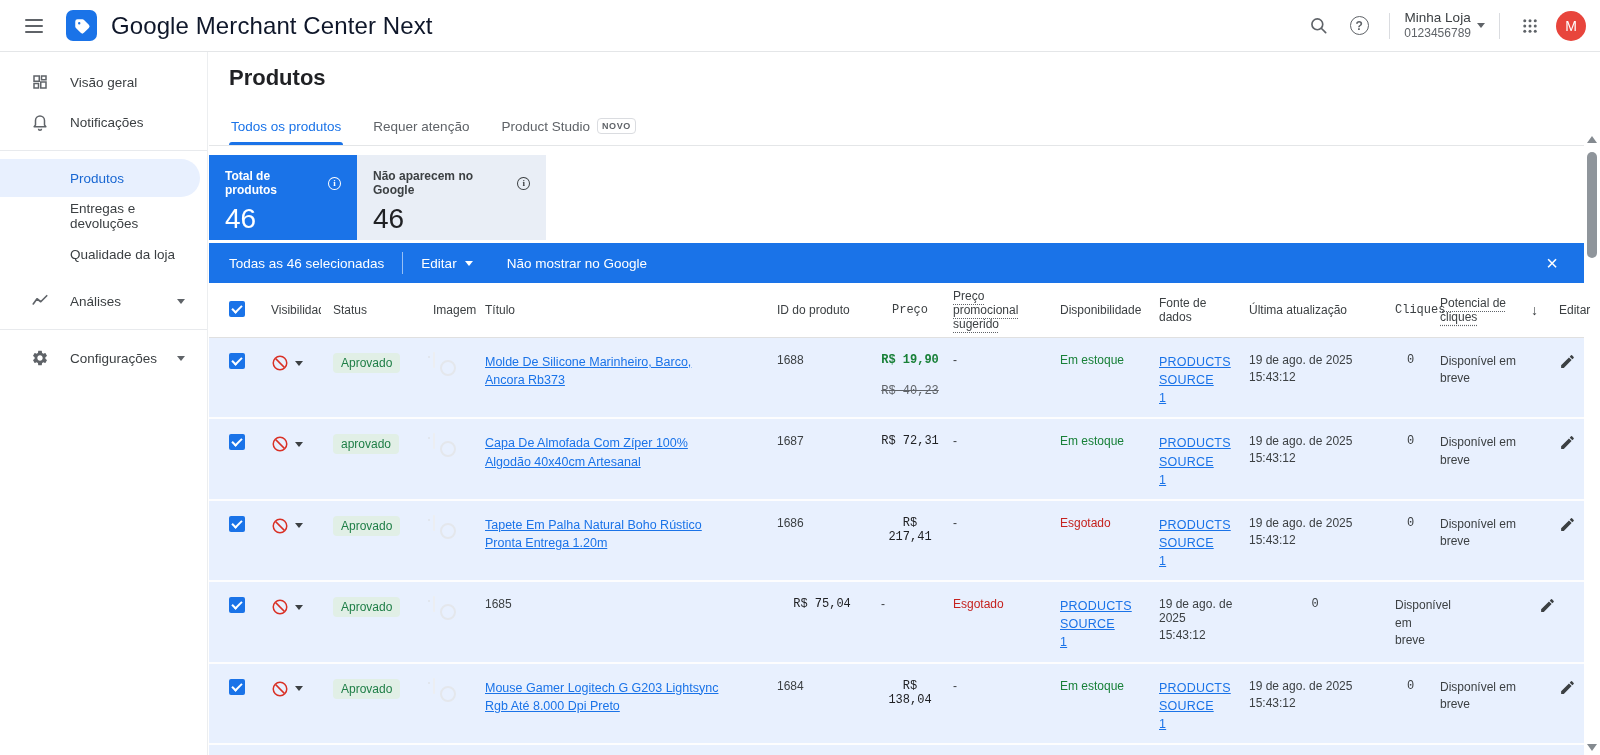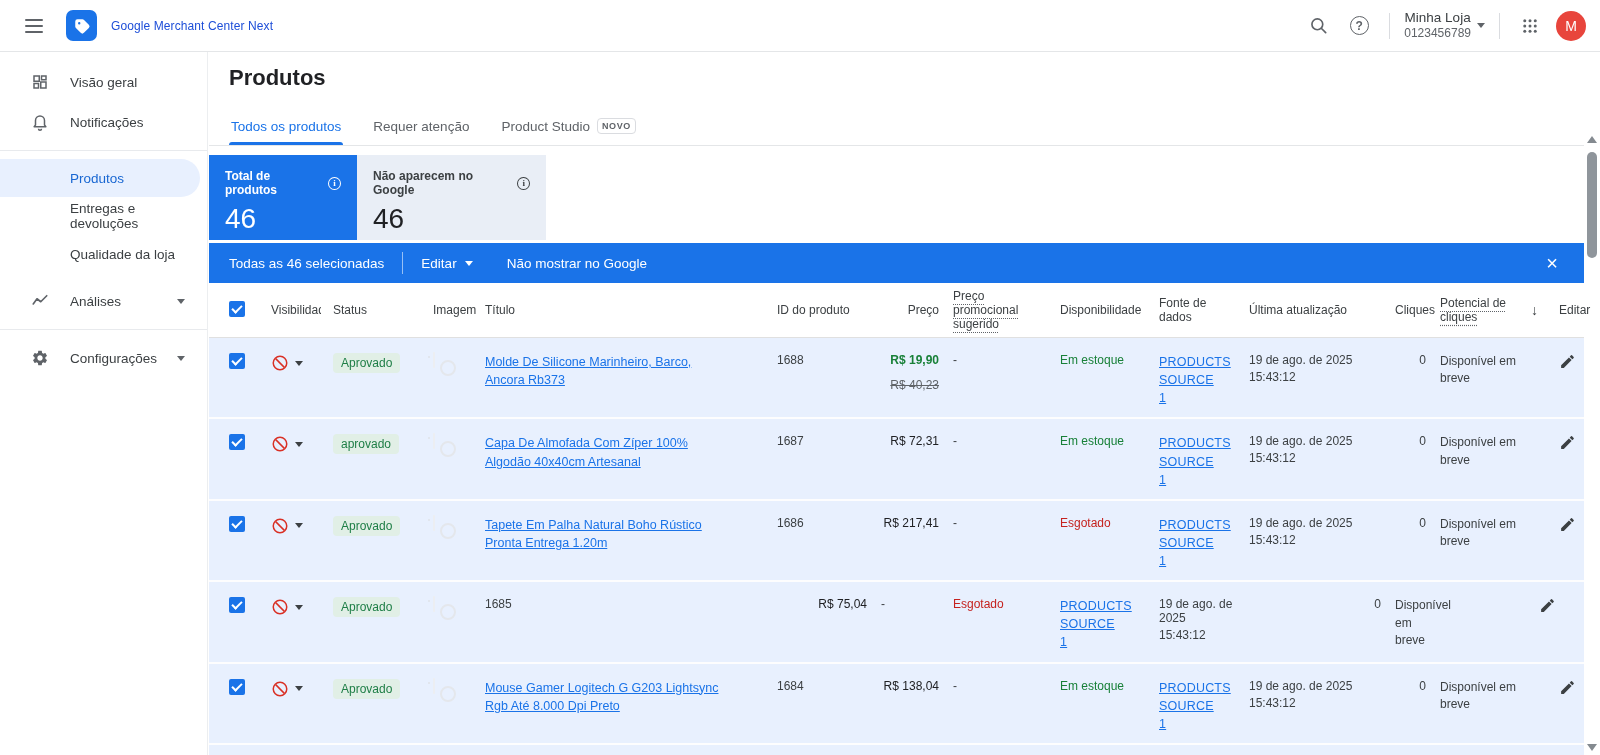--- a/index.html
+++ b/index.html
@@ -11,21 +11,21 @@
 
   
   .appbar {
     position:absolute; top:0; left:0; width:1600px; height:52px;
     display:flex; align-items:center; background:#fff;
     border-bottom:1px solid #e4e6e8; padding:0 14px; z-index:10;
   }
   .hamburger { width:40px; height:40px; display:flex; flex-direction:column; justify-content:center; gap:4px; align-items:center; cursor:pointer; margin-right:12px; }
   .hamburger span { width:18px; height:2px; background:#5f6368; border-radius:1px; }
   .logo-tile { width:31px; height:31px; border-radius:7px; background:#1a73e8; display:flex; align-items:center; justify-content:center; margin-right:14px; }
-  .app-title { font-size:12px; color:#1d4ed8; letter-spacing:.1px; white-space:nowrap; }
+  .app-title { font-size:24px; color:#0f172a; letter-spacing:.1px; white-space:nowrap; }
   .appbar-right { margin-left:auto; display:flex; align-items:center; }
   .iconbtn { width:40px; height:40px; display:flex; align-items:center; justify-content:center; cursor:pointer; }
   .help-circle { width:19px; height:19px; border:1.7px solid #5f6368; border-radius:50%; font-size:12px; color:#5f6368; display:flex; align-items:center; justify-content:center; font-weight:bold; }
   .vdiv { width:1px; height:26px; background:#dadce0; margin:0 10px; }
   .account { display:flex; align-items:center; gap:6px; cursor:pointer; padding:0 4px; }
   .account-lines { display:flex; flex-direction:column; align-items:center; line-height:1.25; }
   .account-name { font-size:13.5px; color:#3c4043; font-weight:500; }
   .account-id { font-size:12px; color:#5f6368; }
   .caret { width:0; height:0; border-left:4px solid transparent; border-right:4px solid transparent; border-top:5px solid #5f6368; display:inline-block; }
   .avatar { width:30px; height:30px; border-radius:50%; background:#e8453c; color:#fff; font-size:14px; font-weight:500; display:flex; align-items:center; justify-content:center; margin-left:6px; cursor:pointer; }
@@ -69,40 +69,40 @@
   .selbar .close-x { margin-left:auto; font-size:20px; line-height:1; cursor:pointer; padding:4px 6px; }
 
   
   .grid-row {
     display:grid;
     grid-template-columns:54px 62px 100px 52px 292px 104px 72px 107px 99px 90px 146px 45px 99px 20px 34px;
     width:1375px;
   }
   .thead { min-height:48px; align-items:center; font-size:12px; color:#3c4043; font-weight:500; border-bottom:1px solid #e0e0e0; background:#fff; }
   .thead > div { padding:6px 6px 6px 8px; }
-  .cell-right { text-align:right; }
+  .cell-right { text-align:center;font-family:Liberation Mono, monospace; }
   .dotted { text-decoration:underline dotted #5f6368; text-underline-offset:4px; }
   .clip-48 { display:inline-block; max-width:50px; overflow:hidden; white-space:nowrap; vertical-align:bottom; }
   .sort-arrow { font-size:14px; color:#3c4043; padding:0 !important; }
 
   .trow { background:#e8f0fe; border-bottom:2px solid #fdfdfe; min-height:63px; font-size:12px; color:#3c4043; }
   .trow > div { padding:15px 6px 10px 8px; }
   .checkbox { width:16px; height:16px; background:#1a73e8; border-radius:2px; position:relative; cursor:pointer; display:inline-block; }
   .checkbox::after { content:""; position:absolute; left:5px; top:2px; width:4px; height:8px; border:solid #fff; border-width:0 2px 2px 0; transform:rotate(45deg); }
   .col-check { padding-left:20px !important; }
   .vis-wrap { display:flex; align-items:center; gap:6px; cursor:pointer; padding-top:1px; }
   .badge { display:inline-block; background:#e1efe6; color:#1e7e46; border-radius:4px; padding:3px 8px; font-size:12px; }
   .imgph { width:28px; height:28px; background:#f2f4f7; border:1px solid #eceef2; border-radius:4px; position:relative; }
   .imgph::before { content:""; position:absolute; left:6px; top:7px; width:12px; height:12px; border:2px solid #e4e7ec; border-radius:50%; }
   .imgph::after { content:""; position:absolute; right:4px; top:3px; width:2px; height:2px; background:#dfe3e9; border-radius:50%; }
   a.tlink { color:#1a73e8; text-decoration:underline; font-size:12.5px; line-height:1.45; cursor:pointer; }
   .title-cell { max-width:262px; }
   .price-now { color:#202124; }
   .price-now.sale { color:#188038; font-weight:700; }
-  .price-old { color:#5f6368; text-decoration:line-through; margin-top:11px; }
+  .price-old { color:#5f6368; text-decoration:line-through; margin-top:17px; }
   .avail.in { color:#188038; }
   .avail.out { color:#c5221f; }
   .src-link { display:inline-block; width:62px; letter-spacing:.2px; }
   .upd-time { margin-top:3px; }
   .potential-cell { line-height:1.45; }
   .editbtn { cursor:pointer; }
 
   
   .vscroll { position:absolute; right:2px; top:130px; bottom:0; width:12px; }
   .vscroll .arr-up { position:absolute; top:6px; left:1px; width:0; height:0; border-left:5px solid transparent; border-right:5px solid transparent; border-bottom:7px solid #848a90; }

